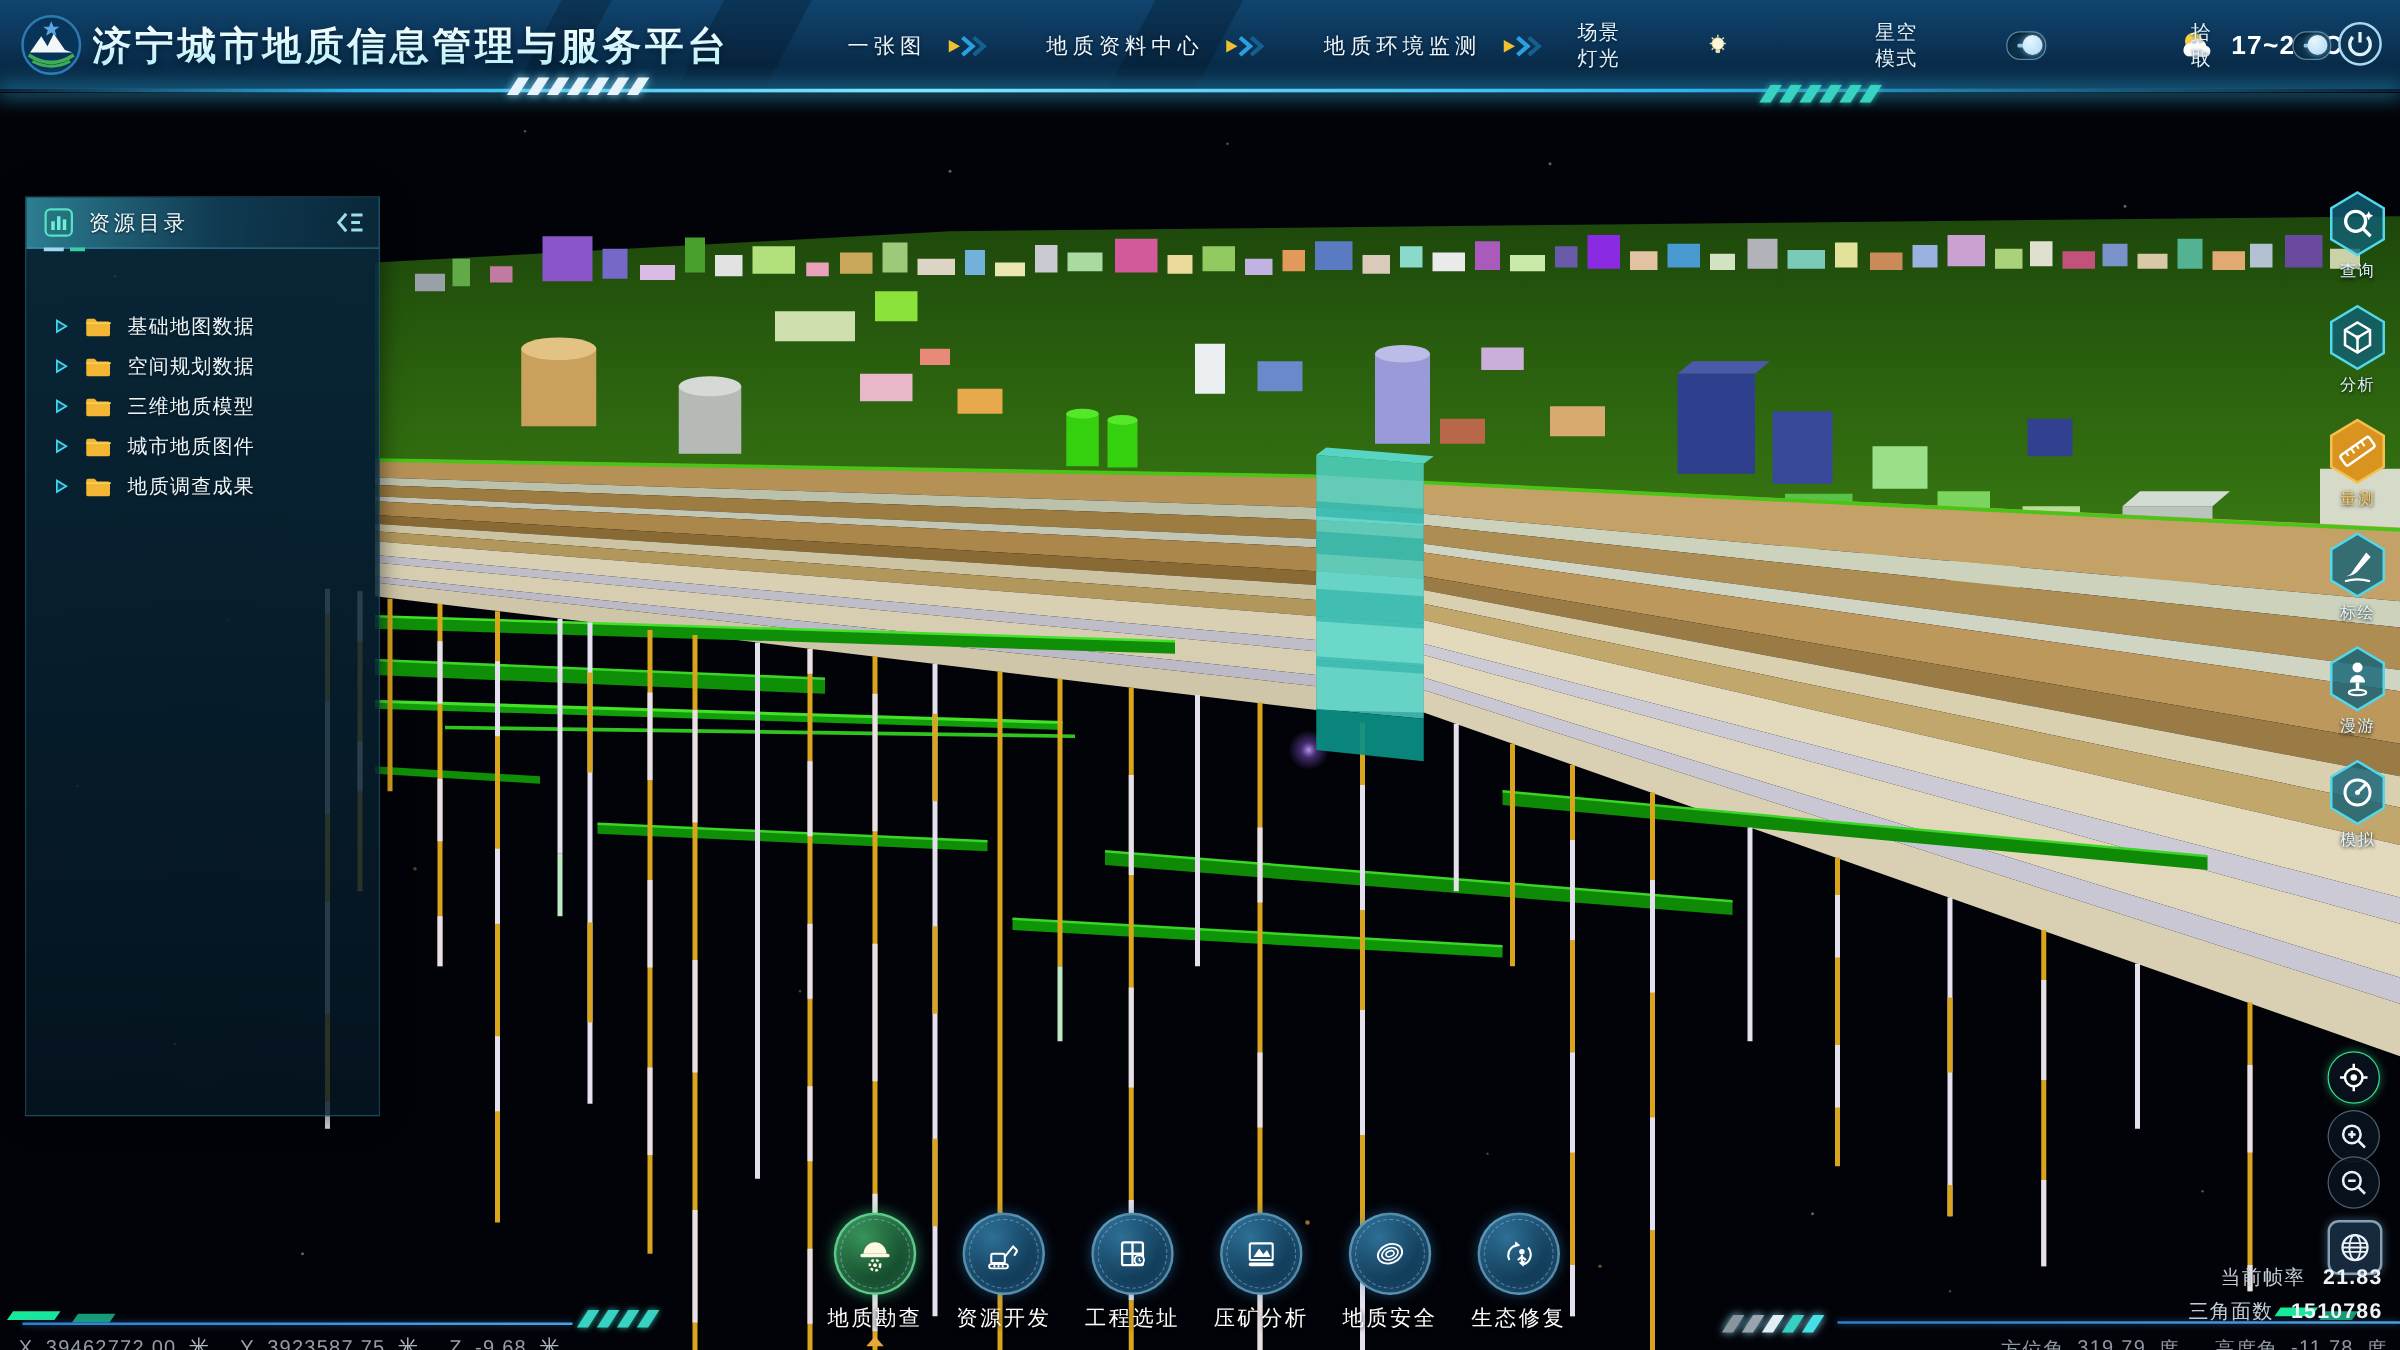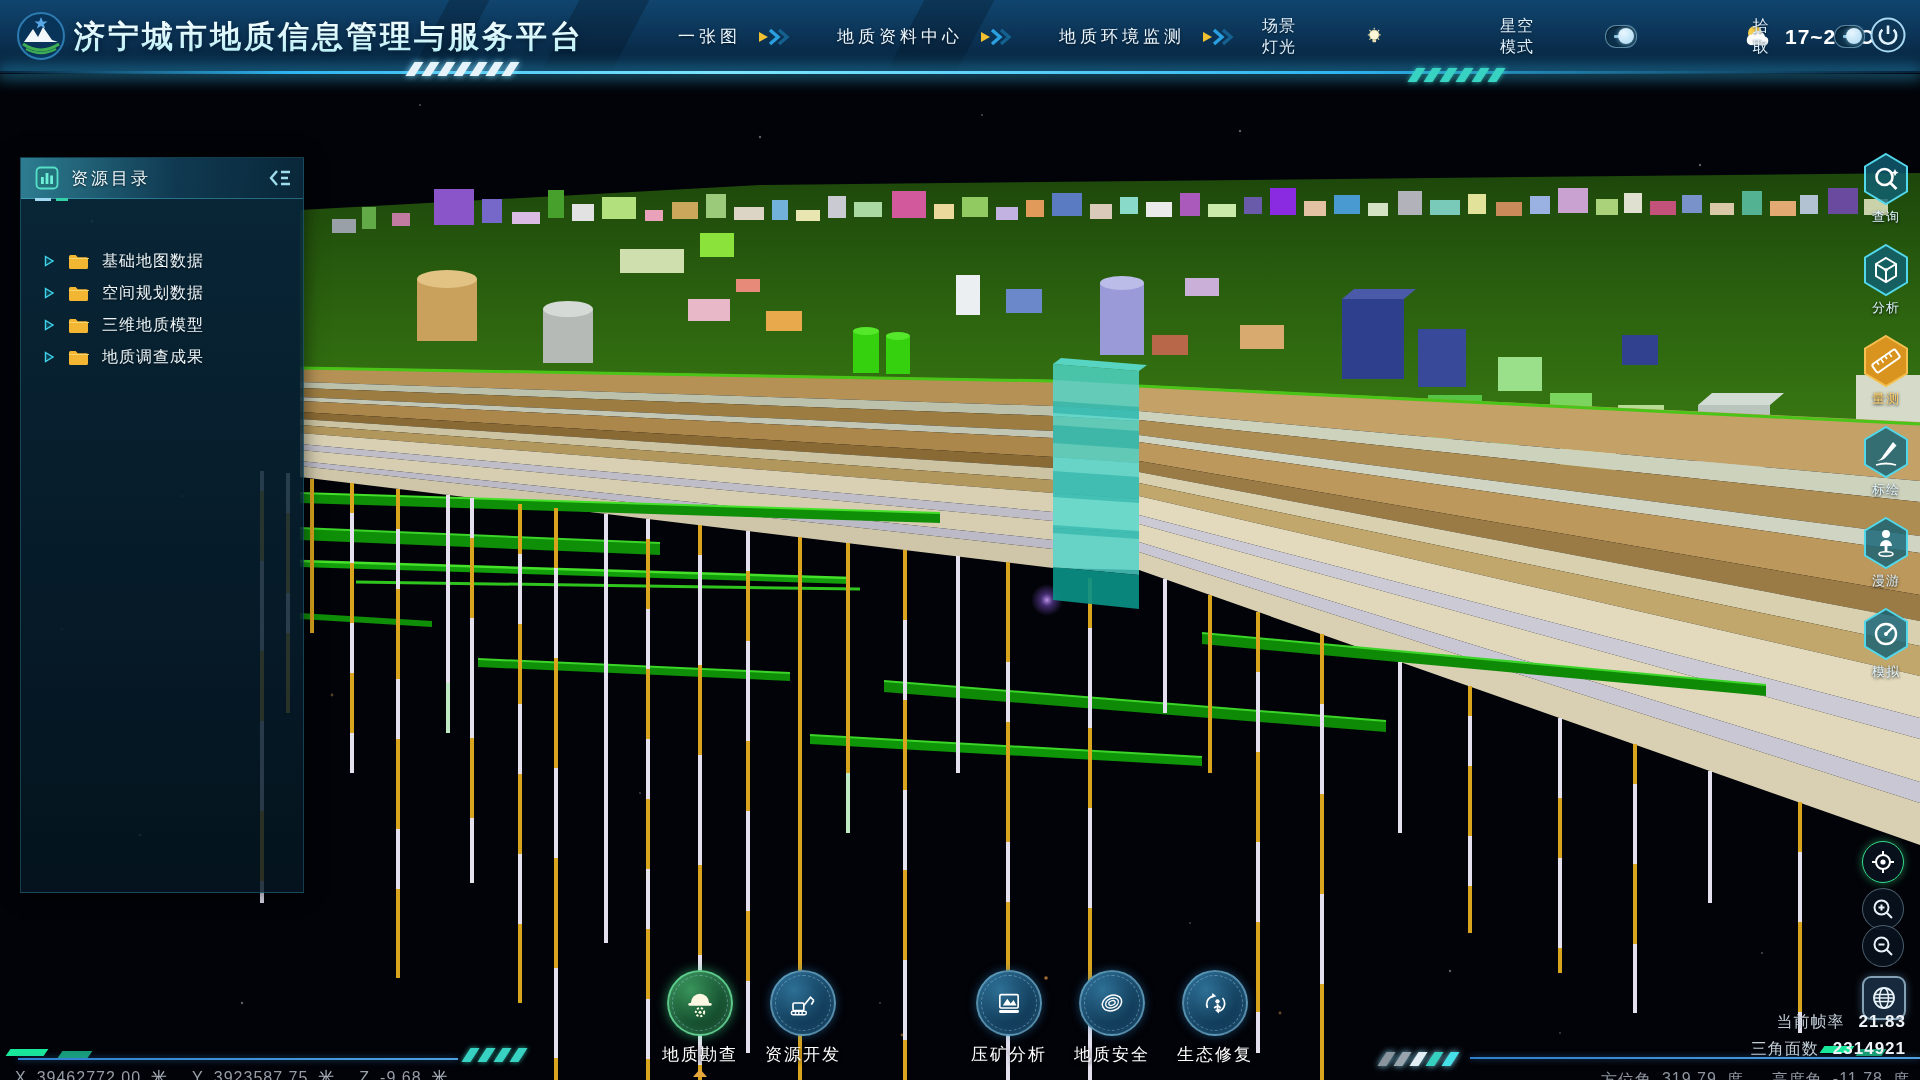--- a/index.html
+++ b/index.html
@@ -537,20 +537,30 @@
       <span>三维地质模型</span>
     </div>
     <div class="tree-row">
       <svg width="12" height="12" viewBox="0 0 12 12">
             <polygon points="2.5,1.5 10,6 2.5,10.5" fill="rgba(50,190,225,.2)" stroke="#3fd4ea" stroke-width="1.4"></polygon>
           </svg>
       <svg width="21" height="17" viewBox="0 0 21 17">
             <path d="M1 3.5 a1.5 1.5 0 0 1 1.5-1.5 h5.2 l2 2.2 h8.8 a1.5 1.5 0 0 1 1.5 1.5 v8.8 a1.5 1.5 0 0 1 -1.5 1.5 h-16 a1.5 1.5 0 0 1 -1.5-1.5 z" fill="#f2b632"></path>
             <path d="M1 6 h19.9 v-1 h-20 z" fill="#f9d46a"></path>
           </svg>
+      <span>城市地质图件</span>
+    </div>
+    <div class="tree-row">
+      <svg width="12" height="12" viewBox="0 0 12 12">
+            <polygon points="2.5,1.5 10,6 2.5,10.5" fill="rgba(50,190,225,.2)" stroke="#3fd4ea" stroke-width="1.4"></polygon>
+          </svg>
+      <svg width="21" height="17" viewBox="0 0 21 17">
+            <path d="M1 3.5 a1.5 1.5 0 0 1 1.5-1.5 h5.2 l2 2.2 h8.8 a1.5 1.5 0 0 1 1.5 1.5 v8.8 a1.5 1.5 0 0 1 -1.5 1.5 h-16 a1.5 1.5 0 0 1 -1.5-1.5 z" fill="#f2b632"></path>
+            <path d="M1 6 h19.9 v-1 h-20 z" fill="#f9d46a"></path>
+          </svg>
       <span>地质调查成果</span>
     </div>
   </div>
 </aside>
 
 <div id="right-toolbar">
   <div class="tool">
     <svg width="48" height="54" viewBox="0 0 48 54">
       <polygon points="24,2 45,14.5 45,39.5 24,52 3,39.5 3,14.5" fill="rgba(16,96,118,.8)" stroke="#52d8ea" stroke-width="2"></polygon>
       <circle cx="22.5" cy="25" r="8" fill="none" stroke="#fff" stroke-width="2.6"></circle>
@@ -652,20 +662,31 @@
     <svg width="40" height="40" viewBox="0 0 48 48">
       <rect x="12" y="24" width="13" height="9" rx="1.5" fill="none" stroke="#fff" stroke-width="2"></rect>
       <path d="M25 27 L33 17 L37 21 M37 21 l-3 5" fill="none" stroke="#fff" stroke-width="2"></path>
       <rect x="10" y="34" width="18" height="4" rx="2" fill="none" stroke="#fff" stroke-width="1.8"></rect>
       <circle cx="15" cy="36" r="1.1" fill="#fff"></circle>
           <circle cx="19" cy="36" r="1.1" fill="#fff"></circle>
           <circle cx="23" cy="36" r="1.1" fill="#fff"></circle>
     </svg>
   </div>
   <span class="dock-label">资源开发</span>
+</div>
+<div class="dock-item" style="left:851px;top:970px;">
+  <div class="dock-circle">
+    <svg width="40" height="40" viewBox="0 0 48 48">
+      <rect x="14" y="13" width="20" height="22" rx="2" fill="none" stroke="#fff" stroke-width="2.2"></rect>
+      <path d="M24 13v22 M14 24h20" stroke="#fff" stroke-width="2.2"></path>
+      <circle cx="30.5" cy="30" r="4.5" fill="#2a5f83" stroke="#fff" stroke-width="1.8"></circle>
+      <path d="M30.5 28v2.4 l1.6 1" stroke="#fff" stroke-width="1.4" fill="none"></path>
+    </svg>
+  </div>
+  <span class="dock-label">工程选址</span>
 </div>
 <div class="dock-item" style="left:954px;top:970px;">
   <div class="dock-circle">
     <svg width="40" height="40" viewBox="0 0 48 48">
       <rect x="13" y="14" width="22" height="16" rx="1.5" fill="none" stroke="#fff" stroke-width="2"></rect>
       <path d="M16.5 27 L22 19 L26 24.5 L29.5 20.5 L33 27 Z" fill="#fff"></path>
       <rect x="12" y="32.5" width="24" height="3.4" rx="1.6" fill="#fff"></rect>
     </svg>
   </div>
   <span class="dock-label">压矿分析</span>
@@ -708,21 +729,21 @@
       <span class="unit">米</span>
 </div>
 
 <div id="perf">
   <div class="perf-row">
         <span class="pl">当前帧率</span>
         <span class="pv">21.83</span>
       </div>
   <div class="perf-row">
         <span class="pl">三角面数</span>
-        <span class="pv">2314921</span>
+        <span class="pv">1510786</span>
       </div>
 </div>
 
 <div id="camline">
   <span>方位角</span>
       <span>319.79</span>
       <span>度</span>
   <span style="width:8px;"></span>
   <span>高度角</span>
       <span>-11.78</span>

